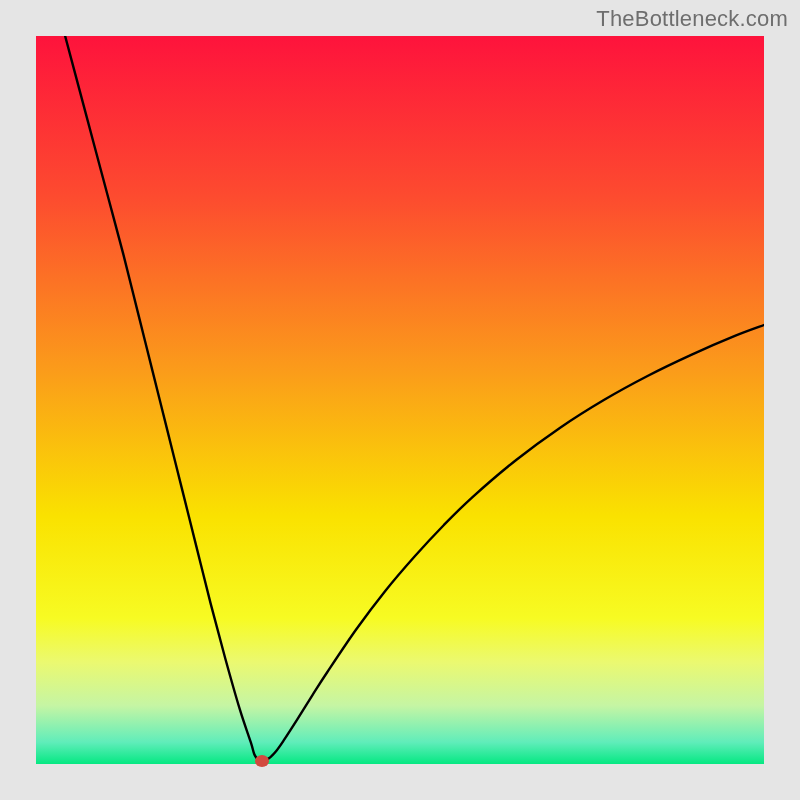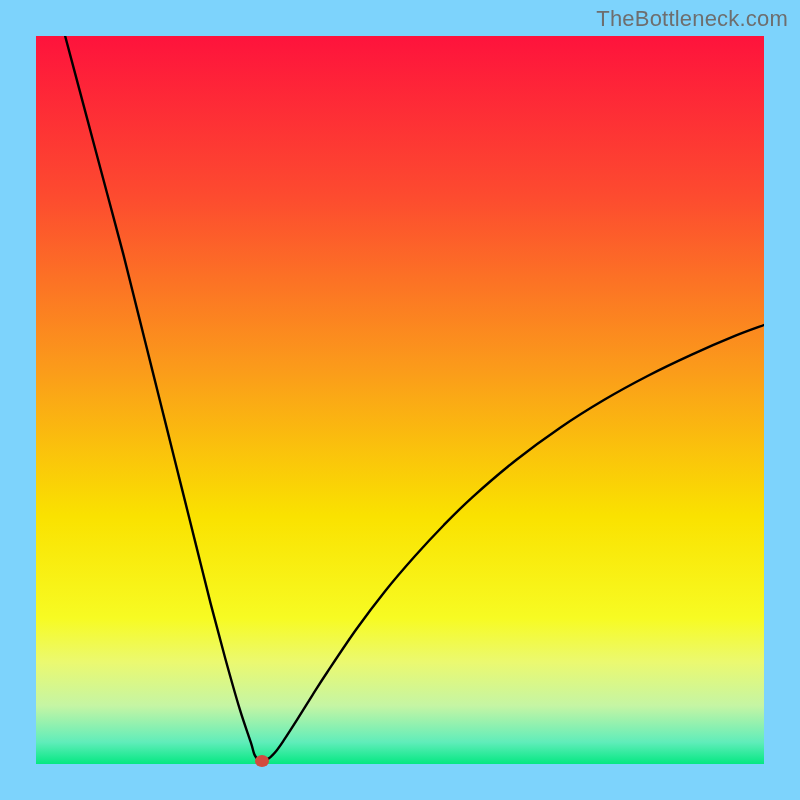--- a/index.html
+++ b/index.html
@@ -10,21 +10,21 @@
     background: #000;
     overflow: hidden;
     font-family: Arial, Helvetica, sans-serif;
   }
   .frame {
     position: absolute;
     left: 0;
     top: 0;
     width: 800px;
     height: 800px;
-    background: #7dd3fc;
+    background: #e5e5e5;
   }
   .plot {
     position: absolute;
     left: 36px;
     top: 36px;
     width: 728px;
     height: 728px;
     
   }
   .watermark {

